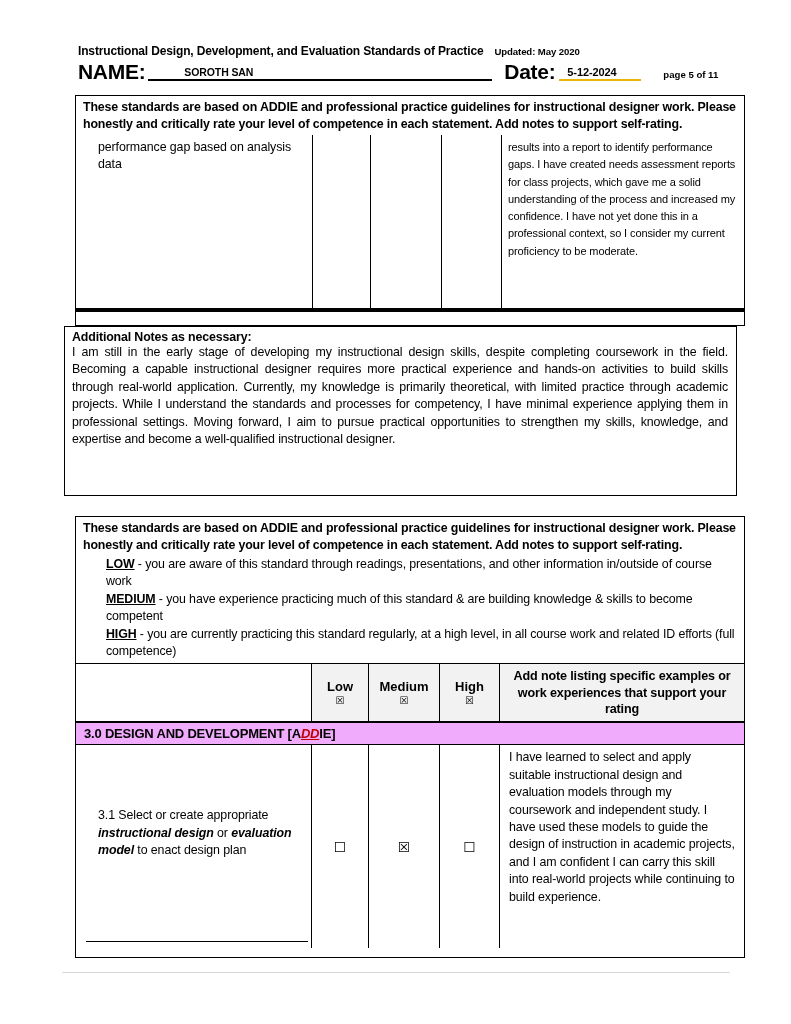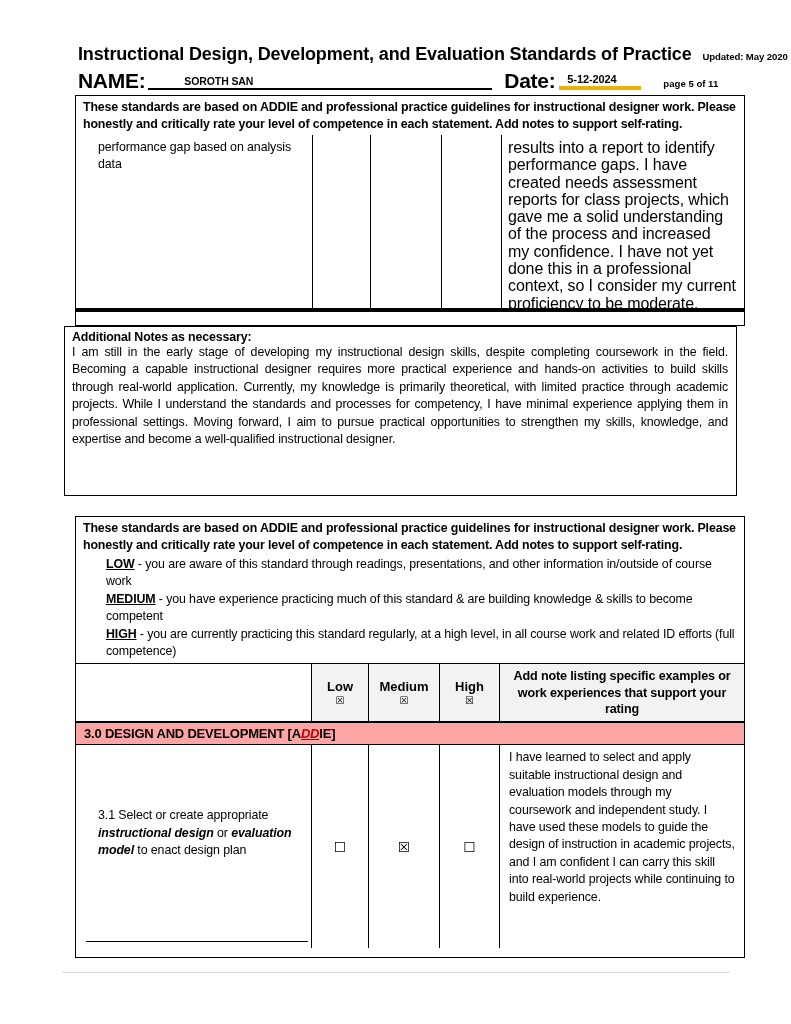--- a/index.html
+++ b/index.html
@@ -25,21 +25,21 @@
     left: 78px;
     top: 44px;
     width: 665px;
   }
   .hdr-line1 {
     display: flex;
     align-items: baseline;
     white-space: nowrap;
   }
   .doc-title {
-    font-size: 18px;
+    font-size: 12px;
     font-weight: bold;
     letter-spacing: -0.15px;
   }
   .updated {
     font-size: 9.6px;
     font-weight: bold;
     margin-left: 11px;
     letter-spacing: -0.1px;
   }
   .hdr-line2 {
@@ -66,21 +66,21 @@
     left: 36px;
     bottom: 1px;
     font-size: 10.5px;
     font-weight: bold;
     letter-spacing: -0.1px;
     margin-top: 14px;
   }
   .lbl-date { margin-left: 12px; }
   .rule-date {
     width: 82px;
-    border-bottom: 4px solid #eab308;
+    border-bottom: 2px solid #eab308;
     height: 17px;
     margin-left: 4px;
     position: relative;
   }
   .rule-date .val {
     position: absolute;
     left: 8px;
     bottom: 1px;
     font-size: 11px;
     font-weight: bold;
@@ -128,21 +128,21 @@
     width: 210px;
     font-size: 12.4px;
     line-height: 17.3px;
     letter-spacing: -0.1px;
   }
   .cont-right {
     position: absolute;
     left: 432px;
     top: 4px;
     width: 228px;
-    font-size: 16px;
+    font-size: 11px;
     line-height: 17.3px;
     letter-spacing: -0.1px;
   }
   .thickbar {
     position: absolute;
     left: 0; right: 0;
     height: 4px;
     background: #000;
   }
 
@@ -203,21 +203,21 @@
   .chk-mini {
     font-family: "DejaVu Sans", sans-serif;
     font-size: 10px;
     line-height: 12px;
     margin-top: 1px;
   }
 
   .sect-band {
     border-top: 2px solid #000;
     border-bottom: 1px solid #000;
-    background: #fca5a5;
+    background: #f0abfc;
     font-size: 13px;
     font-weight: bold;
     padding: 3px 8px 3px 8px;
     letter-spacing: -0.2px;
   }
   .sect-band .addie-dd {
     color: #c00000;
     font-style: italic;
     text-decoration: underline;
   }

